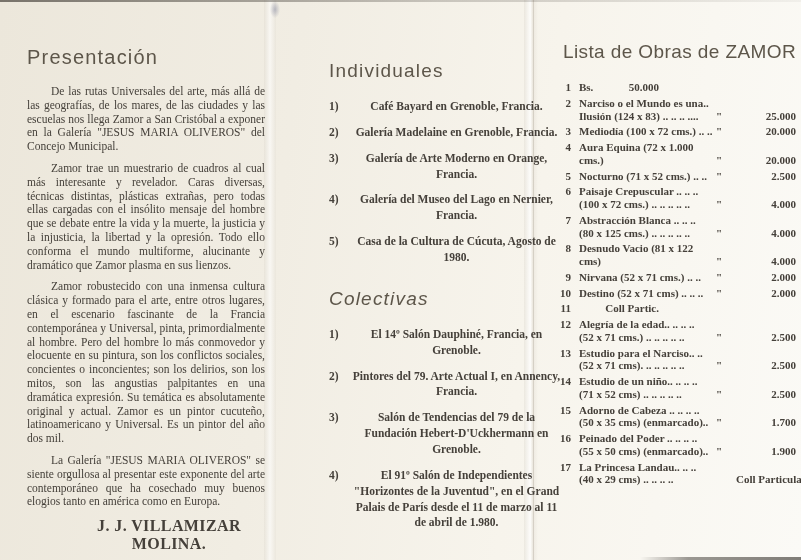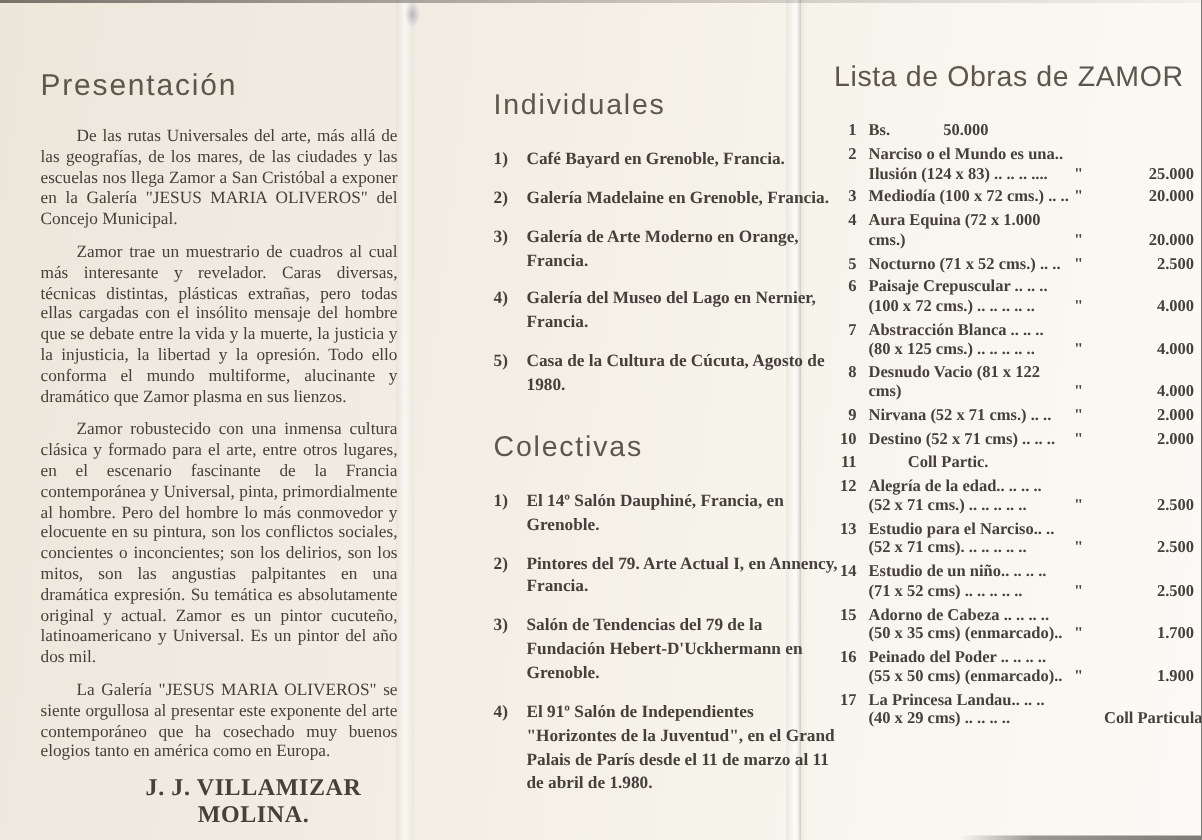--- a/index.html
+++ b/index.html
@@ -32,36 +32,36 @@
   .hd{
     font-family:"Liberation Sans", sans-serif;
     font-weight:400;
     color:#5d564a;
     margin:0;
     letter-spacing:1.2px;
     white-space:nowrap;
   }
   .col1 .hd{font-size:20px;margin-bottom:16px;}
   .col2 .hd{font-size:19px;margin-bottom:17px;}
-  .col3 .hd{font-size:19px;letter-spacing:.4px;margin-bottom:18px;}
-  .hd-colectivas{margin-top:22px;}
+  .col3 .hd{font-size:19px;letter-spacing:.4px;margin-bottom:18px;text-align:right;}
+  .hd-colectivas{margin-top:22px;font-style:italic;}
 
   .col1 p{
     font-size:11.5px;font-weight:normal;line-height:1.2;
     text-align:justify;text-indent:24px;margin:0 0 8px 0;
     color:#45403a;
   }
   .signature{
     font-size:16px;font-weight:bold;letter-spacing:.4px;
     text-align:center;padding-left:46px;margin-top:8px;color:#45403a;
   }
 
   .xitem{display:flex;margin-bottom:10px;font-size:11.5px;font-weight:bold;line-height:1.38;color:#45403a;}
   .inum{width:22px;flex:none;}
-  .itext{flex:1;text-align:left;}
+  .itext{flex:1;text-align:center;}
 
   .wrow{display:flex;margin-bottom:3px;font-size:11px;font-weight:bold;line-height:1.16;color:#45403a;}
   .wnum{width:15px;text-align:right;margin-right:8px;flex:none;}
   .wtitle{flex:1;}
   .l1,.l2{display:block;}
   .wright{flex:none;width:80px;display:flex;justify-content:space-between;align-items:flex-end;align-self:flex-end;gap:20px;}
   .wprice{white-space:nowrap;}
 </style>
 </head>
 <body>

